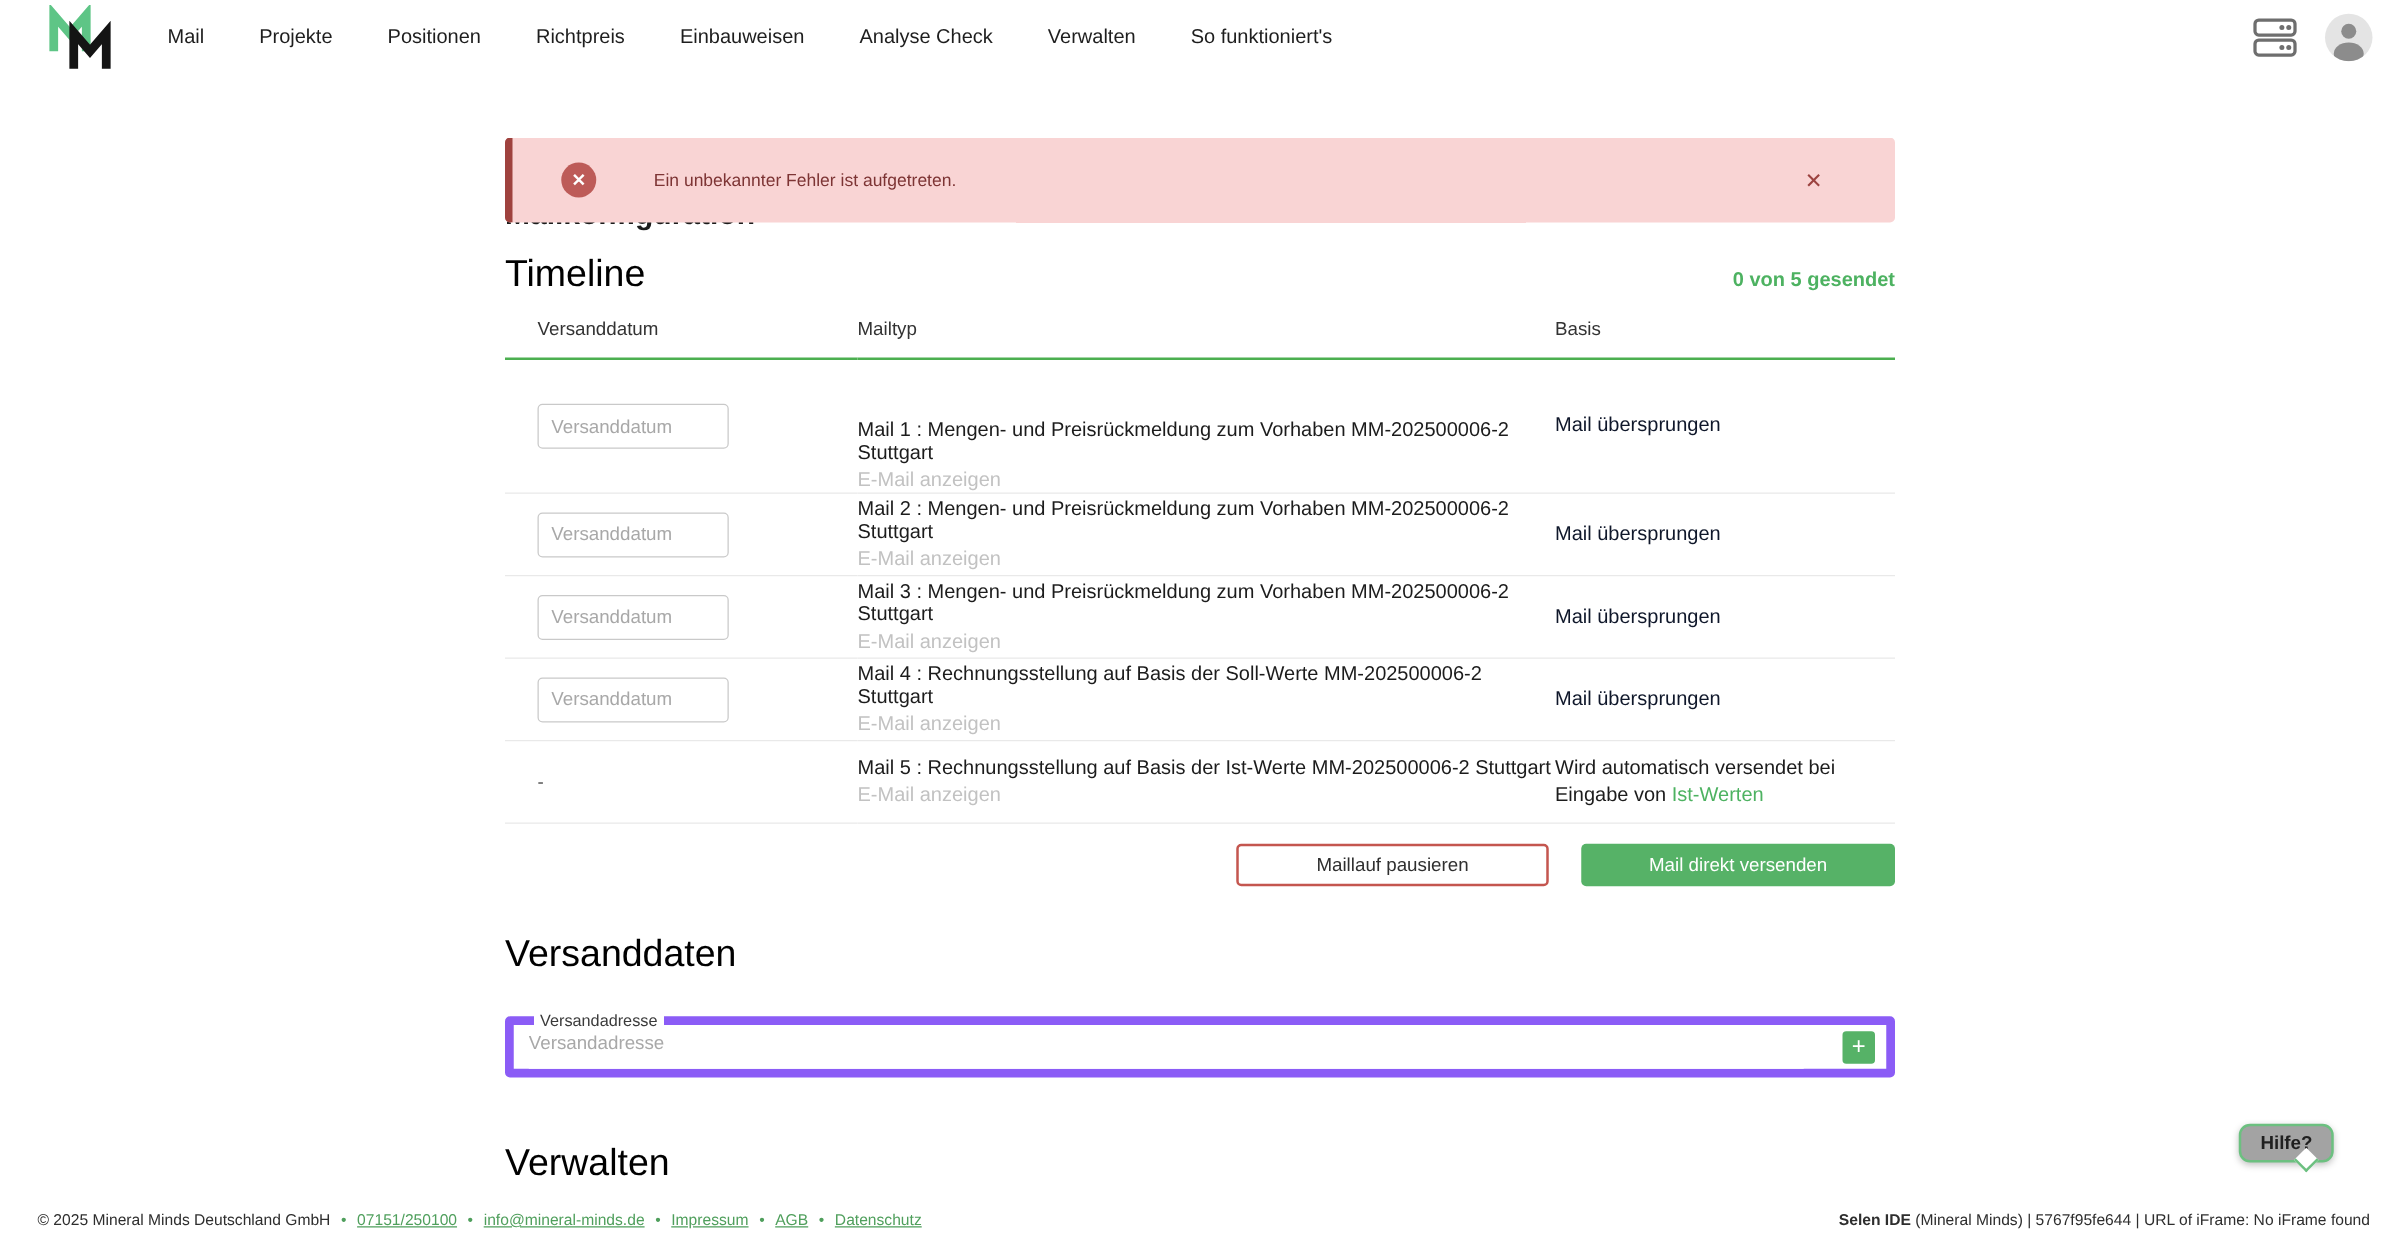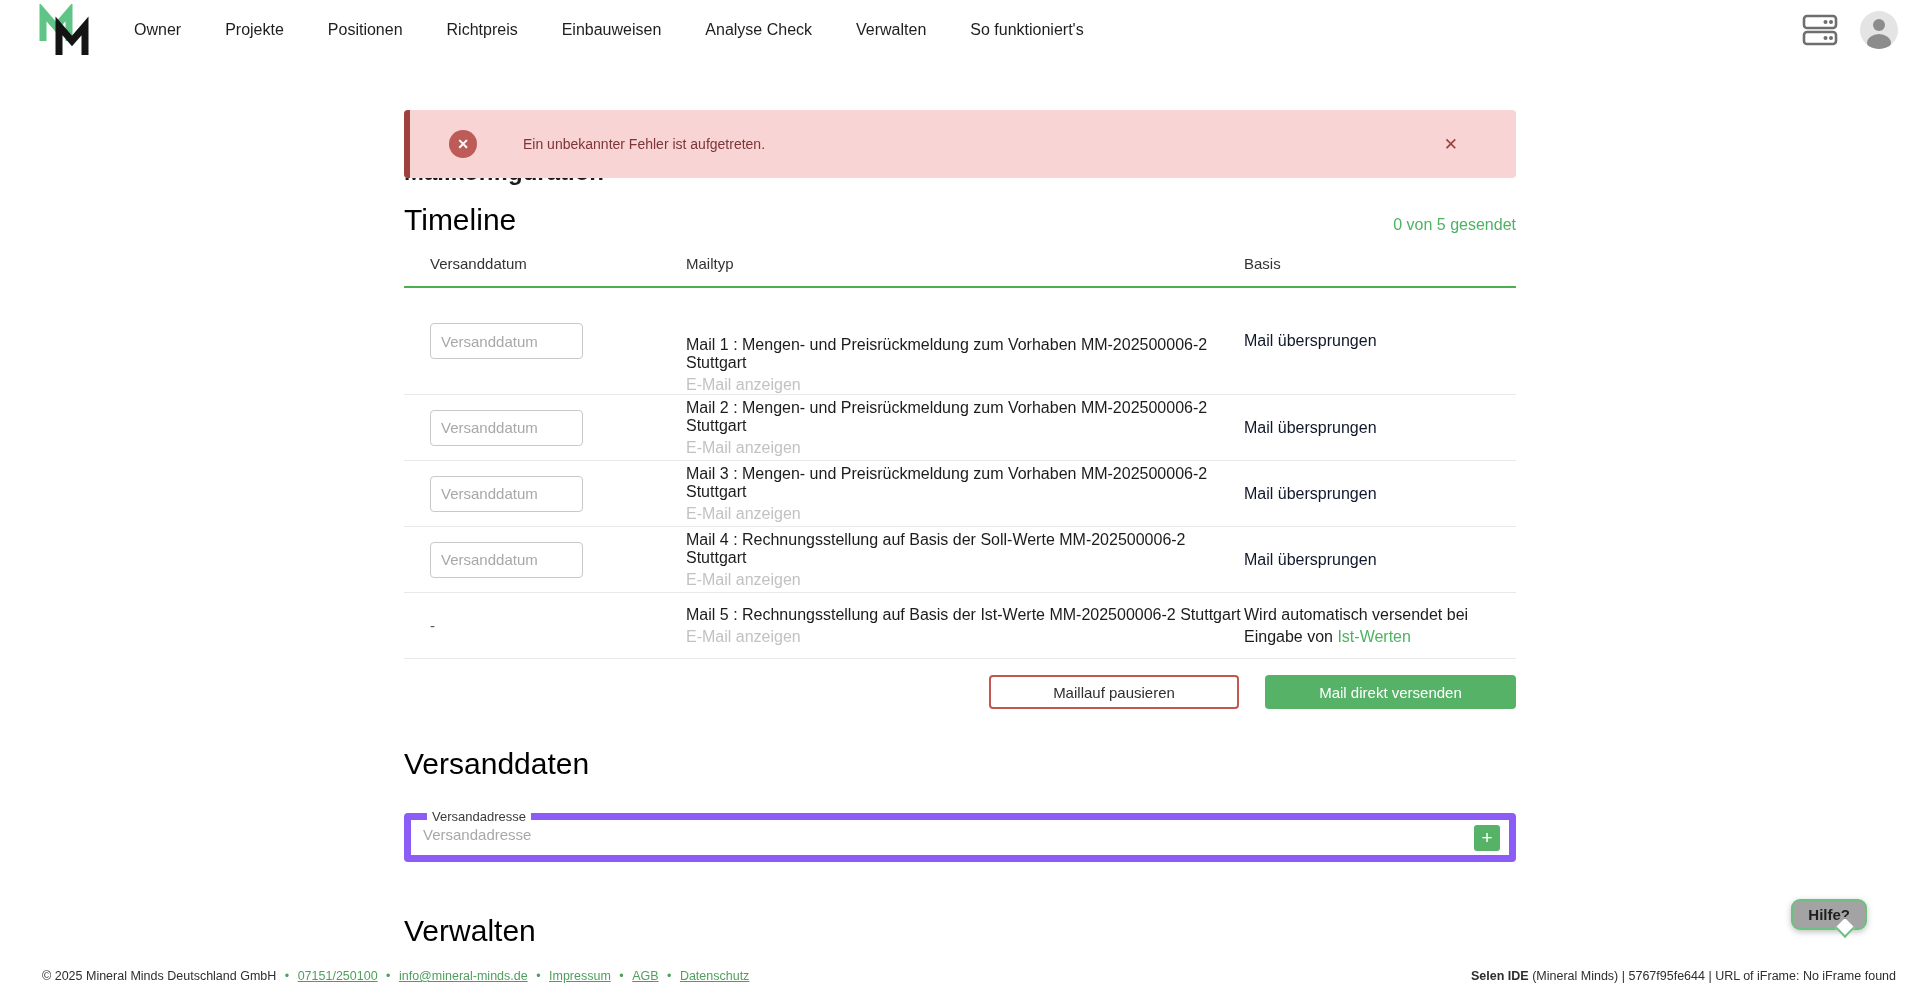--- a/index.html
+++ b/index.html
@@ -27,21 +27,21 @@
   .alert-msg { margin-left: 46px; font-size: 14px; color: #7d3434; }
   .alert-close { margin-left: auto; margin-right: 58px; font-size: 17px; color: #9c4340; cursor: pointer; }
 
   
   .main { padding-top: 60px; }
   .container { width: 1112px; margin: 0 auto; }
   .page-title { margin-top: 97px; font-size: 24px; line-height: 30px; font-weight: 700; color: #1c1c1c; }
 
   .section-bar { margin-top: 18px; display: flex; justify-content: space-between; align-items: flex-end; }
   .section-title { font-size: 30px; line-height: 30px; font-weight: 500; color: #000000; }
-  .progress { font-size: 16px; font-weight: 400; color: #4db261; padding-bottom: 1px; }
+  .progress { font-size: 16px; font-weight: 700; color: #4db261; padding-bottom: 1px; }
 
   
   table.timeline { width: 100%; border-collapse: collapse; margin-top: 10px; }
   th { text-align: left; font-size: 15px; font-weight: 500; color: #333;
     padding: 10px 0 14px 0; border-bottom: 2px solid #4caf50; }
   th.c1, td.c1 { width: 282px; padding-left: 26px; }
   th.c3, td.c3 { width: 272px; }
   td { border-bottom: 1px solid #e9e9e9; height: 66px; vertical-align: middle; padding: 0; }
   .date-input { width: 153px; height: 36px; border: 1px solid #c9c9c9; border-radius: 4px;
     padding: 0 10px; font-size: 15px; font-family: "Liberation Sans", sans-serif; color: #333; }
@@ -87,36 +87,36 @@
   
   .help { position: fixed; right: 53px; bottom: 64px; background: #a3a3a3; border: 2px solid #6cc080;
     border-radius: 9px; padding: 5px 15px; font-size: 15px; font-weight: 700; color: #1f1f1f;
     cursor: pointer; box-shadow: 0 2px 6px rgba(0,0,0,.25); z-index: 40; }
   .help::after { content: ""; position: absolute; bottom: -7px; right: 13px; width: 12px; height: 12px;
     background: #fff; border-right: 2px solid #6cc080; border-bottom: 2px solid #6cc080;
     transform: rotate(45deg); }
 
   
   .footer { position: fixed; bottom: 0; left: 0; width: 100%; height: 30px; background: #fff;
-    display: flex; align-items: center; justify-content: space-between; padding: 0 24px 6px 42px;
+    display: flex; align-items: center; justify-content: space-between; padding: 0 24px 6px 30px;
     font-size: 12.5px; color: #2e2e2e; z-index: 50; }
   .footer a { color: #4f9f5c; text-decoration: underline; cursor: pointer; }
   .foot-sep { color: #4f9f5c; margin: 0 5px; }
   .footer-right b { font-weight: 700; }
 </style>
 </head>
 <body>
 
 <div class="header">
   <svg class="logo" viewBox="0 0 58 52">
     <polyline points="9,37 9,8 22,23 35,8 35,37" fill="none" stroke="#5ec586" stroke-width="7"></polyline>
     <polyline points="25,51 25,22 38,37 51,22 51,51" fill="none" stroke="#141414" stroke-width="7"></polyline>
   </svg>
   <div class="nav">
-      <div class="nav-item">Owner</div>
+      <div class="nav-item">Mail</div>
       <div class="nav-item">Projekte</div>
       <div class="nav-item">Positionen</div>
       <div class="nav-item">Richtpreis</div>
       <div class="nav-item">Einbauweisen</div>
       <div class="nav-item">Analyse Check</div>
       <div class="nav-item">Verwalten</div>
       <div class="nav-item">So funktioniert's</div>
     </div>
   <div class="header-right">
     <svg class="hw-icon" viewBox="0 0 38 34">

